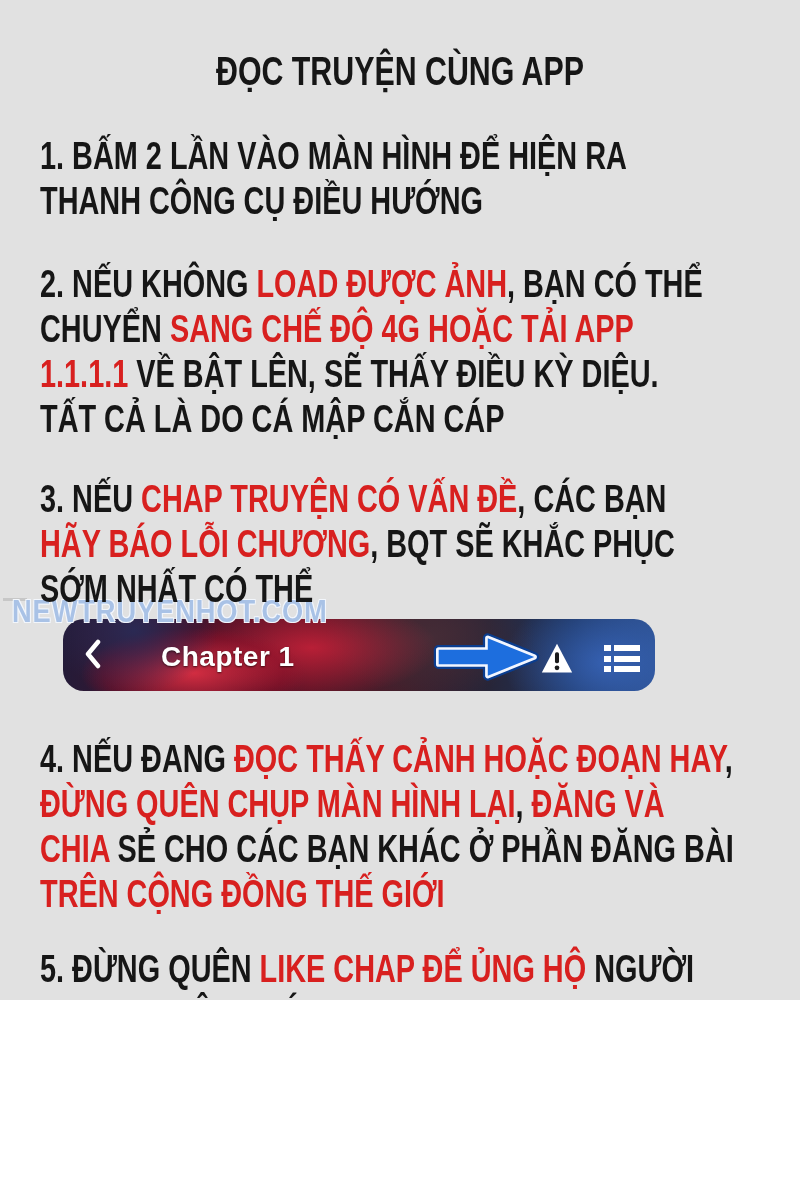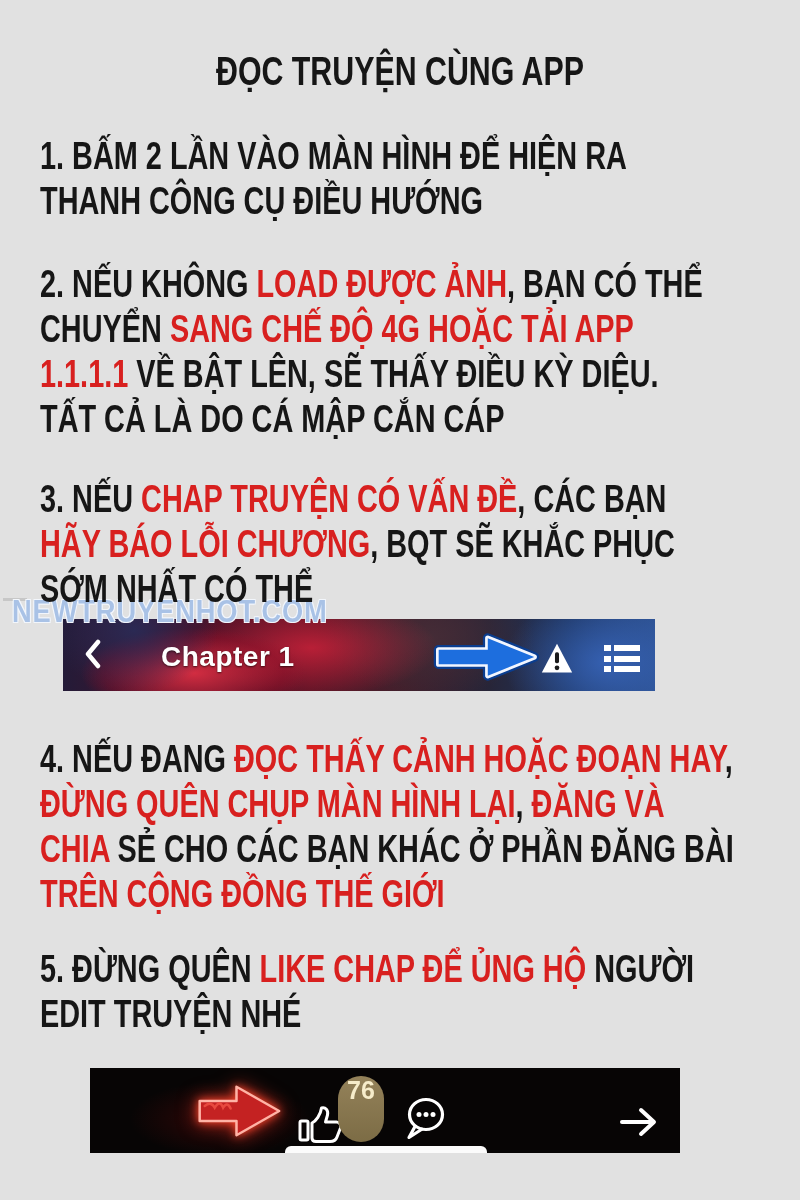--- a/index.html
+++ b/index.html
@@ -1,18 +1,18 @@
 <!DOCTYPE html>
 <html><head>
 <meta charset="utf-8">
 <style>
   html,body{margin:0;padding:0;}
   .page{
     position:relative;
-    width:800px;height:1200px;
+    width:800px;height:1000px;
     background:#e1e1e1;
     overflow:hidden;
     font-family:"Liberation Sans", sans-serif;
   }
   
   .title{
     position:absolute;left:0;top:48px;width:800px;
     text-align:center;
     font-size:41px;font-weight:bold;line-height:46px;
     color:#161616;
@@ -50,20 +50,21 @@
   .chapter-nav{
     position:absolute;left:63px;top:619px;width:592px;height:72px;
     z-index:0;
     background:
       radial-gradient(ellipse 120px 90px at 12% 15%, rgba(40,45,90,.85), transparent 70%),
       radial-gradient(ellipse 150px 60px at 22% 75%, rgba(235,50,70,.85), rgba(150,15,40,.4) 60%, transparent 75%),
       radial-gradient(ellipse 180px 70px at 42% 40%, rgba(215,35,60,.75), transparent 70%),
       radial-gradient(ellipse 140px 80px at 62% 25%, rgba(70,45,55,.9), transparent 75%),
       radial-gradient(ellipse 130px 90px at 92% 60%, rgba(55,100,185,.9), transparent 80%),
       linear-gradient(90deg,#241b38 0%,#4a1027 22%,#5c1426 42%,#40202c 58%,#272538 72%,#1e3560 86%,#2c4f8c 100%);
+    border-radius: 21px;
   }
   .chapter-nav .back{position:absolute;left:22px;top:20px;width:16px;height:30px;}
   .chapter-nav .chap-title{
     position:absolute;left:98px;top:22px;
     color:#fff;font-size:28px;font-weight:bold;letter-spacing:0.5px;
     text-shadow:0 1px 2px rgba(0,0,0,.6);
   }
   .chapter-nav .blue-arrow{position:absolute;left:366px;top:13px;width:114px;height:50px;}
   .chapter-nav .warn{position:absolute;left:476px;top:24px;width:36px;height:32px;}
   .list-icon{position:absolute;left:541px;top:26px;width:36px;height:27px;

